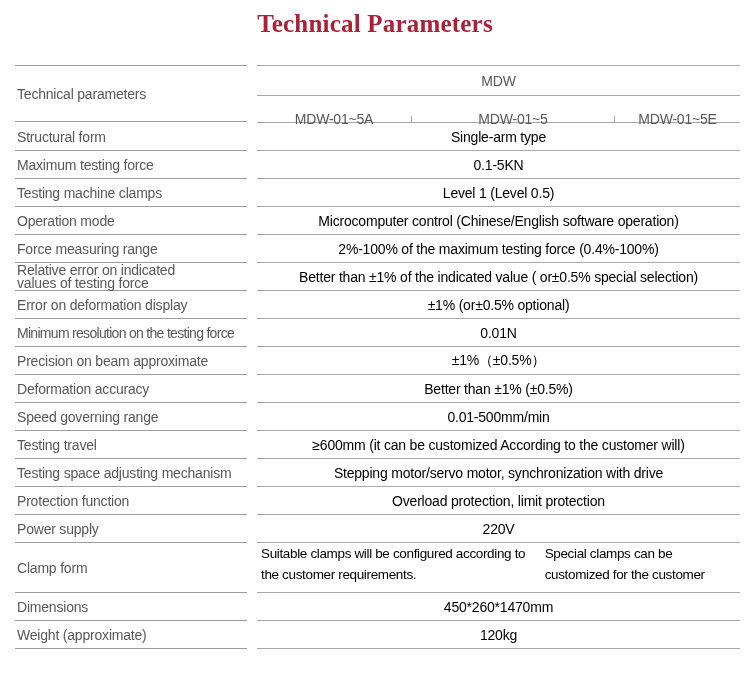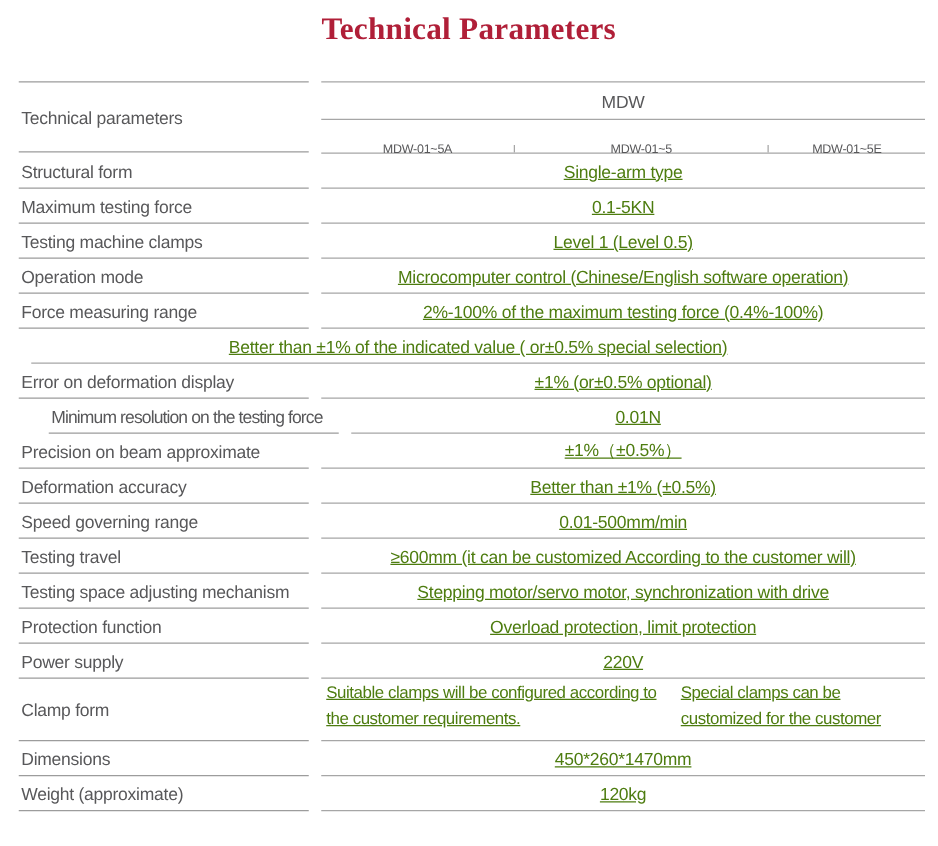--- a/index.html
+++ b/index.html
@@ -35,55 +35,54 @@
     padding-left: 2px;
     color: #58585a;
   }
   .gap { width: 10px; }
   .rcell {
     flex: 1;
     border-bottom: 1px solid #a6a6a6;
     display: flex; align-items: center; justify-content: center;
     text-align: center;
     font-size: 14px; letter-spacing: -0.2px;
-    color: #4d7c0f;
-    text-decoration: underline;
+    color: #000000;
   }
 
   
   .hleft {
     width: 232px; height: 57px;
     border-top: 1px solid #9c9c9c;
     border-bottom: 1px solid #9c9c9c;
     display: flex; align-items: center;
     font-size: 14px; letter-spacing: -0.2px;
     padding-left: 2px;
   }
   .hright { flex: 1; display: flex; flex-direction: column; border-top: 1px solid #a6a6a6; }
   .hgroup {
     height: 30px; border-bottom: 1px solid #a6a6a6;
     display: flex; align-items: center; justify-content: center;
     font-size: 14px; letter-spacing: -0.2px;
   }
   .hmodels { height: 27px; display: flex; border-bottom: 1px solid #a6a6a6; }
   .model {
     display: flex; align-items: center; justify-content: center;
-    font-size: 10px; letter-spacing: -0.2px; margin-top: 20px;
+    font-size: 14px; letter-spacing: -0.2px; margin-top: 20px;
   }
   .model.m1 { width: 154px; }
   .model.m2 { width: 204px; border-left: 1px solid #a6a6a6; border-right: 1px solid #a6a6a6; }
   .model.m3 { flex: 1; }
 
   
   .row.body { height: 28px; }
   .row.tall { height: 50px; }
 
   .lcell.narrow { line-height: 13px; }
   .lcell.narrow .wrapbox { max-width: 190px; }
-  .lcell.tight { letter-spacing: -0.7px; margin-left: 24px; }
+  .lcell.tight { letter-spacing: -0.7px; }
 
   .rcell.multiline {
     flex-direction: row;
     align-items: flex-start; justify-content: center;
     text-align: left;
     padding-left: 4px;
     font-size: 13.5px; letter-spacing: -0.35px;
     line-height: 21px;
   }
 </style>
@@ -133,20 +132,23 @@
       <div class="rcell">Microcomputer control (Chinese/English software operation)</div>
     </div>
 
     <div class="row body">
       <div class="lcell">Force measuring range</div>
       <div class="gap"></div>
       <div class="rcell">2%-100% of the maximum testing force (0.4%-100%)</div>
     </div>
 
     <div class="row body">
+      <div class="lcell narrow">
+        <div class="wrapbox">Relative error on indicated values of testing force</div>
+      </div>
       <div class="gap"></div>
       <div class="rcell">Better than ±1% of the indicated value ( or±0.5% special selection)</div>
     </div>
 
     <div class="row body">
       <div class="lcell">Error on deformation display</div>
       <div class="gap"></div>
       <div class="rcell">±1% (or±0.5% optional)</div>
     </div>
 

